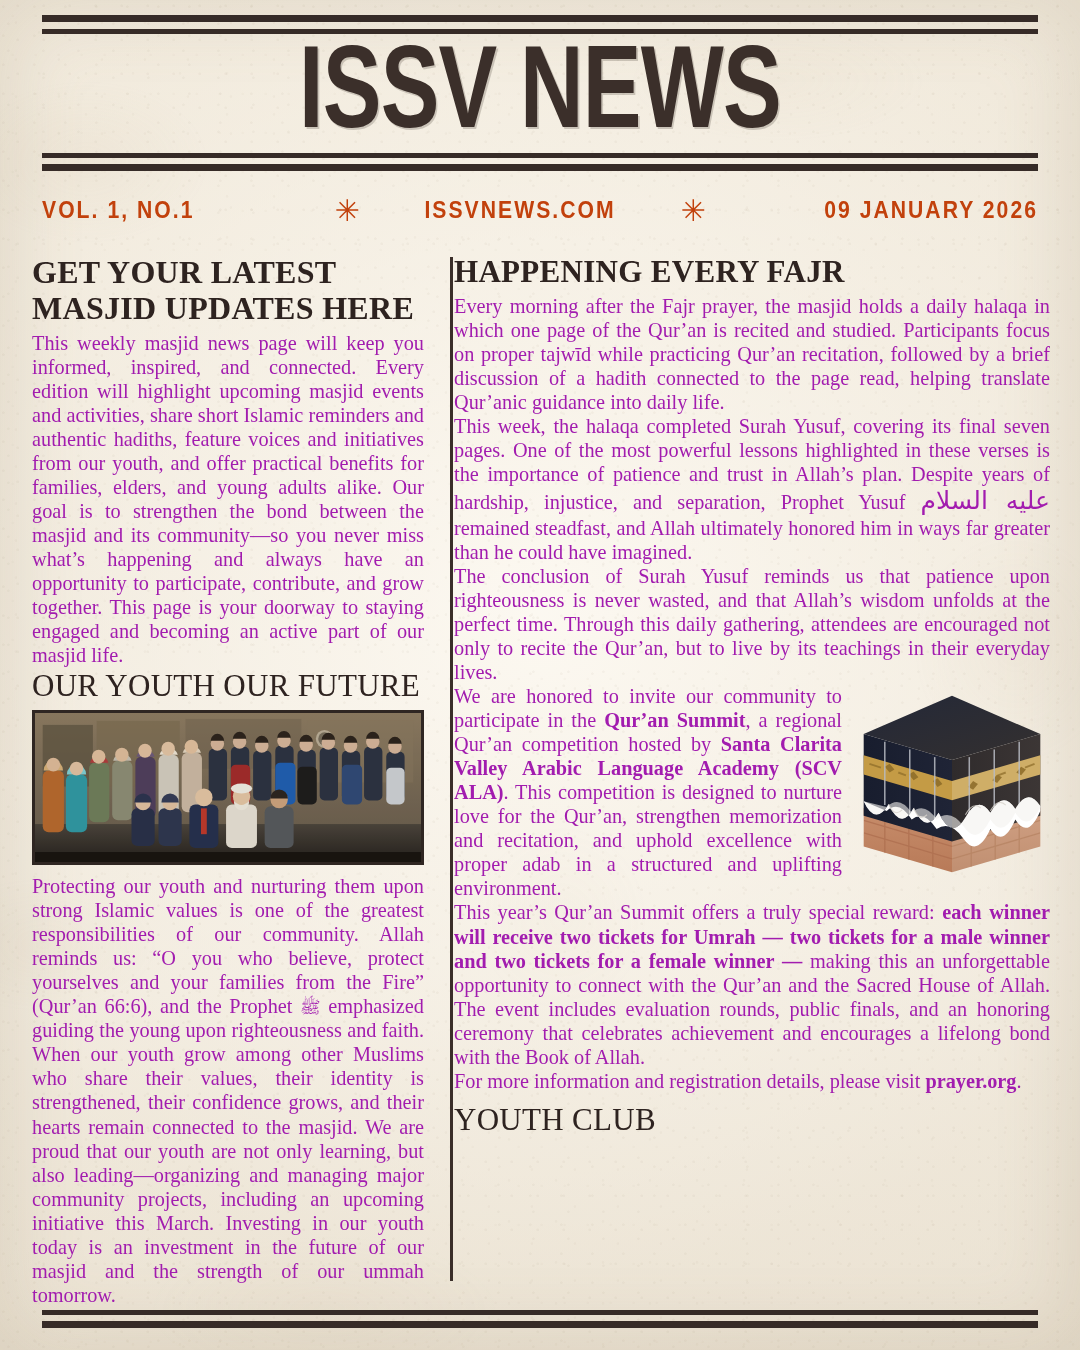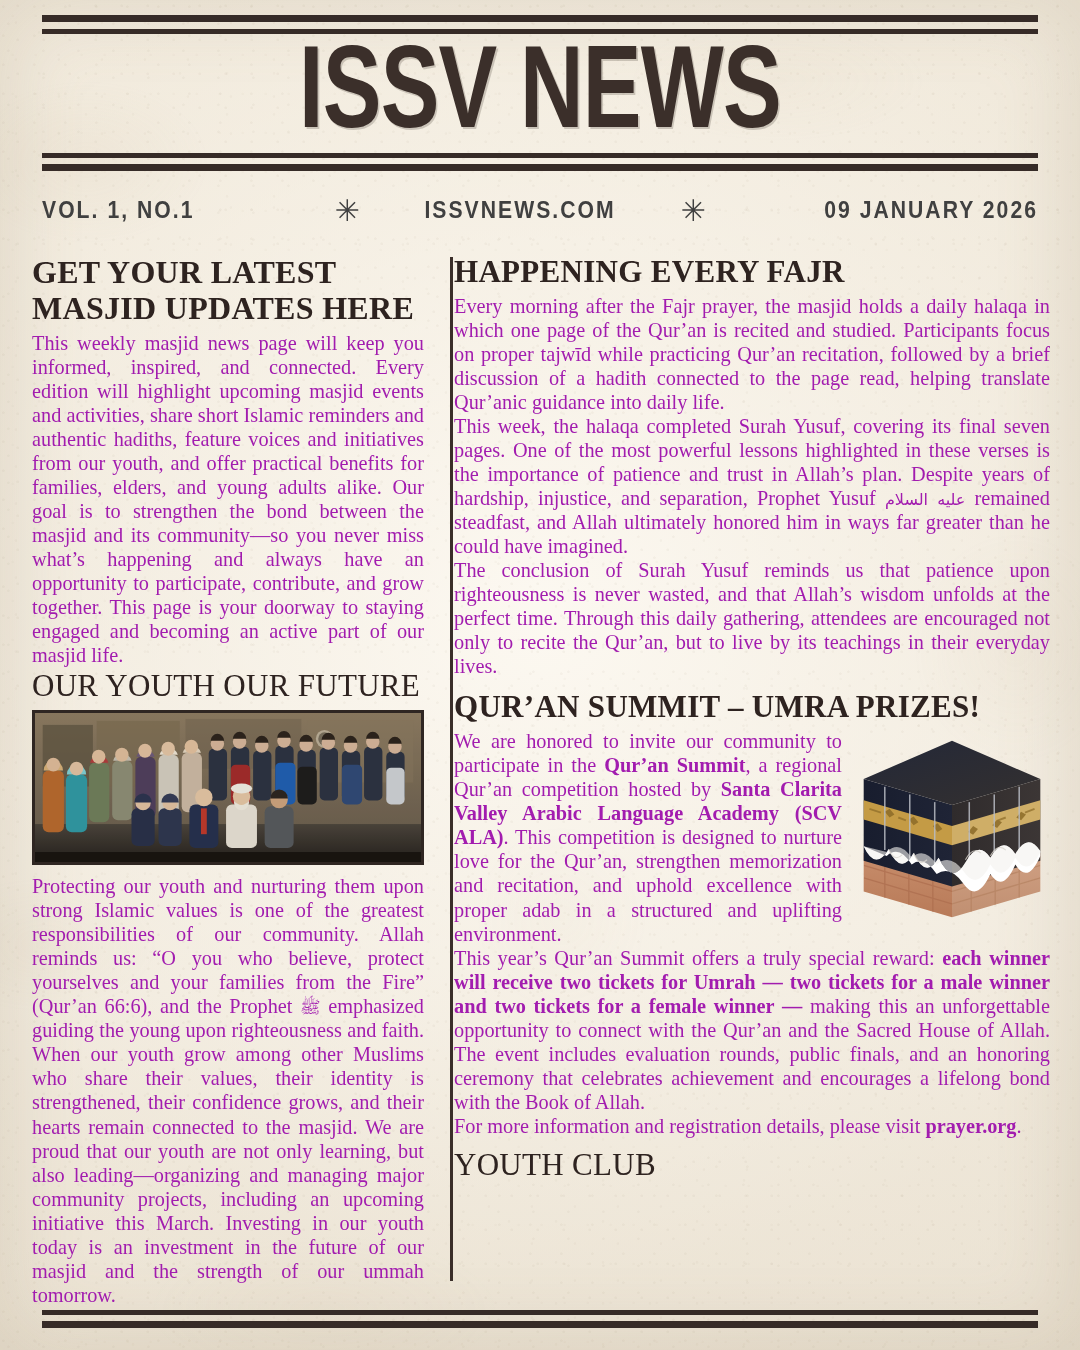--- a/index.html
+++ b/index.html
@@ -100,21 +100,21 @@
     top: 193px;
     left: 42px;
     right: 42px;
     height: 34px;
     display: flex;
     align-items: center;
     font-family: "Liberation Sans Narrow", "Liberation Sans", "DejaVu Sans", sans-serif;
     font-weight: 700;
     font-size: 23px;
     letter-spacing: 2.2px;
-    color: #404040;
+    color: #c2410c;
   }
   #infobar .vol   { width: 250px; text-align: left; transform: scaleX(.92); transform-origin: 0 50%; }
   #infobar .st1   { width: 110px; text-align: center; font-size: 30px; letter-spacing: 0; }
   #infobar .site  { flex: 1; text-align: center; transform: scaleX(.92); }
   #infobar .st2   { width: 110px; text-align: center; font-size: 30px; letter-spacing: 0; }
   #infobar .date  { width: 290px; text-align: right; transform: scaleX(.92); transform-origin: 100% 50%; }
 
   
   #columns {
     position: absolute;
@@ -149,21 +149,21 @@
     font-size: 20.3px;
     line-height: 1.185;
     text-align: justify;
     text-justify: inter-word;
     hyphens: none;
     color: #a21caf;
     margin: 0;
   }
   p.body + p.body { margin-top: 0; }
   .b { font-weight: 700; }
-  .ar { font-family: "DejaVu Sans", sans-serif; font-size: 16px; direction: rtl; unicode-bidi: isolate; }
+  .ar { font-family: "DejaVu Sans", sans-serif; font-size: 25px; direction: rtl; unicode-bidi: isolate; }
   .glyph-sm { font-family: "DejaVu Sans", sans-serif; font-size: 17px; }
   sup { font-size: .62em; vertical-align: super; }
 
   
   #youth-photo {
     width: 100%;
     height: 155px;
     margin: 6px 0 9px 0;
     border: 3px solid #2f2622;
     position: relative;
@@ -342,21 +342,20 @@
 
     <div id="col-right">
 
       <h2 class="head h-mid">HAPPENING EVERY FAJR</h2>
       <p class="body">Every morning after the Fajr prayer, the masjid holds a daily halaqa in which one page of the Qur’an is recited and studied. Participants focus on proper tajwīd while practicing Qur’an recitation, followed by a brief discussion of a hadith connected to the page read, helping translate Qur’anic guidance into daily life.</p>
       <p class="body">
         <span>This week, the halaqa completed Surah Yusuf, covering its final seven pages. One of the most powerful lessons highlighted in these verses is the importance of patience and trust in Allah’s plan. Despite years of hardship, injustice, and separation, Prophet Yusuf </span><span class="ar">عليه السلام</span><span> remained steadfast, and Allah ultimately honored him in ways far greater than he could have imagined.</span>
       </p>
       <p class="body">The conclusion of Surah Yusuf reminds us that patience upon righteousness is never wasted, and that Allah’s wisdom unfolds at the perfect time. Through this daily gathering, attendees are encouraged not only to recite the Qur’an, but to live by its teachings in their everyday lives.</p>
 
-      <h2 class="head h-mid" style="margin-top:12px;">QUR’AN SUMMIT – UMRA PRIZES!</h2>
 
       <div class="clearfix">
         <div id="kaaba-wrap">
           <svg viewBox="0 0 200 200">
             <defs>
               <linearGradient id="kfront" x1="0" y1="0" x2="1" y2="0">
                 <stop offset="0%" stop-color="#181d2e"></stop>
                   <stop offset="100%" stop-color="#1f2436"></stop>
               </linearGradient>
               <linearGradient id="kright" x1="0" y1="0" x2="1" y2="0">

